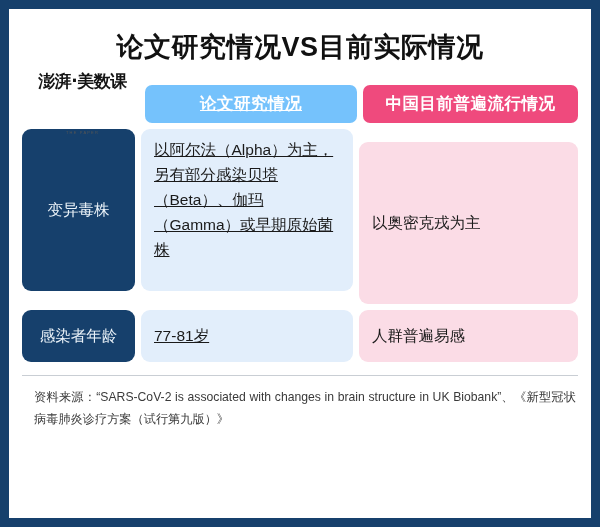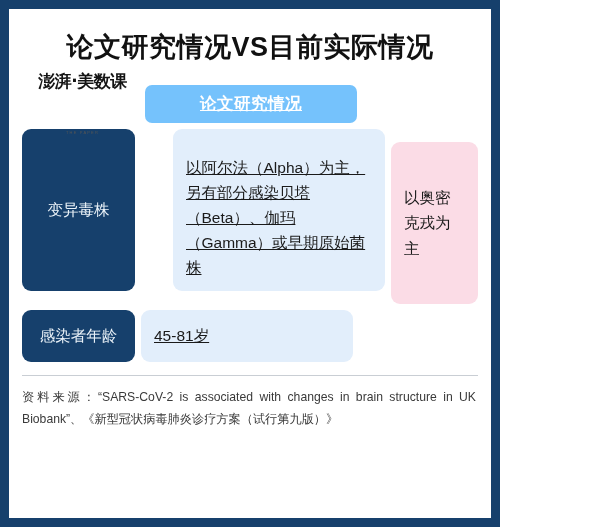--- a/index.html
+++ b/index.html
@@ -10,21 +10,21 @@
     width: 600px;
     height: 527px;
     background: #ffffff;
     font-family: "Liberation Sans", "DejaVu Sans", sans-serif;
     overflow: hidden;
   }
 
   .poster {
     position: relative;
     box-sizing: border-box;
-    width: 500px;
+    width: 600px;
     height: 527px;
     background: #ffffff;
     border: 9px solid #16406C;
     padding: 0;
   }
 
   .inner {
     box-sizing: border-box;
     width: 100%;
     height: 100%;
@@ -132,40 +132,41 @@
     font-size: 15.5px;
     padding: 10px 12px;
   }
   .cell-blue { background: #E2EEFB; }
   .cell-pink { background: #FBDCE6; }
 
   .r1 { height: 162px; }
   .r2 { height: 52px; text-align: right; }
   .r3 { height: 62px; }
 
-  .cell-blue.r1 { align-items: flex-start; padding-top: 26px; margin-left: 32px; }
+  .cell-blue.r1 { align-items: flex-start; padding-top: 8px; }
   .cell-pink.r1 { align-items: center; margin-top: 13px; }
   .cell-pink.r3 { align-items: center; }
 
   
   .divider {
     margin: 13px 0 0 0;
     height: 1px;
     background: #c9ced4;
     width: 100%;
   }
 
   .source {
     margin-top: 11px;
     font-size: 12.2px;
     line-height: 1.78;
     color: #3a3a3a;
     text-align: justify;
     text-justify: inter-character;
     padding-right: 2px;
+    margin-left: 12px;
   }
 </style>
 </head>
 <body>
 
 <div class="poster">
   <div class="inner">
 
     <div class="title-wrap">
       <div class="title">论文研究情况VS目前实际情况</div>
@@ -174,31 +175,33 @@
     <div class="table">
 
       <div class="row row-head">
         <div class="logo-cell">
           <div class="logo">
             <div class="logo-main">澎湃·美数课</div>
             <div class="logo-sub">THE PAPER</div>
           </div>
         </div>
         <div class="col-mid head-pill head-blue">论文研究情况</div>
+        <div class="col-right head-pill head-pink">中国目前普遍流行情况</div>
       </div>
 
       <div class="row">
         <div class="col-label cell cell-label r1">变异毒株</div>
         <div class="col-mid cell cell-blue r1">以阿尔法（Alpha）为主，另有部分感染贝塔（Beta）、伽玛（Gamma）或早期原始菌株</div>
         <div class="col-right cell cell-pink r1">以奥密克戎为主</div>
       </div>
 
       <div class="row">
         <div class="col-label cell cell-label r2">感染者年龄</div>
-        <div class="col-mid cell cell-blue r2">45-81岁</div>
+        <div class="col-mid cell cell-blue r2">77-81岁</div>
+        <div class="col-right cell cell-pink r2">人群普遍易感</div>
       </div>
 
 
     </div>
 
     <div class="divider"></div>
 
     <div class="source">资料来源：“SARS-CoV-2 is associated with changes in brain structure in UK Biobank”、《新型冠状病毒肺炎诊疗方案（试行第九版）》</div>
 
   </div>

